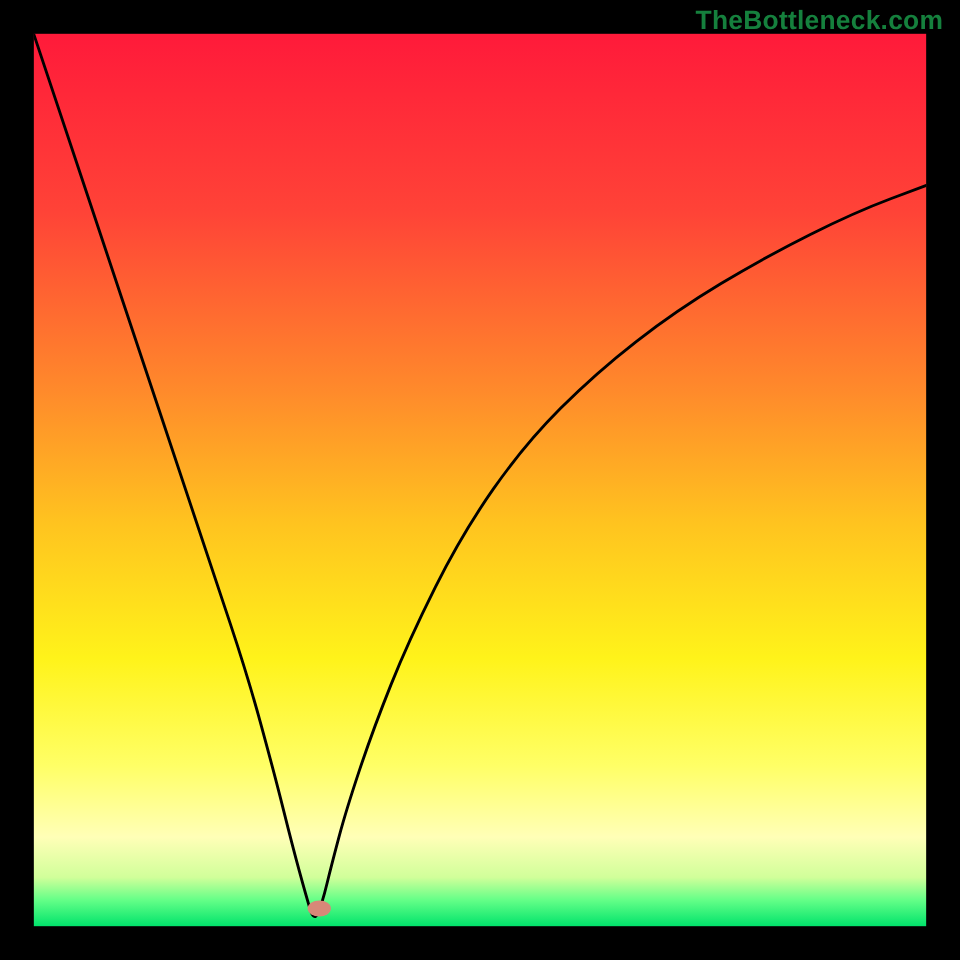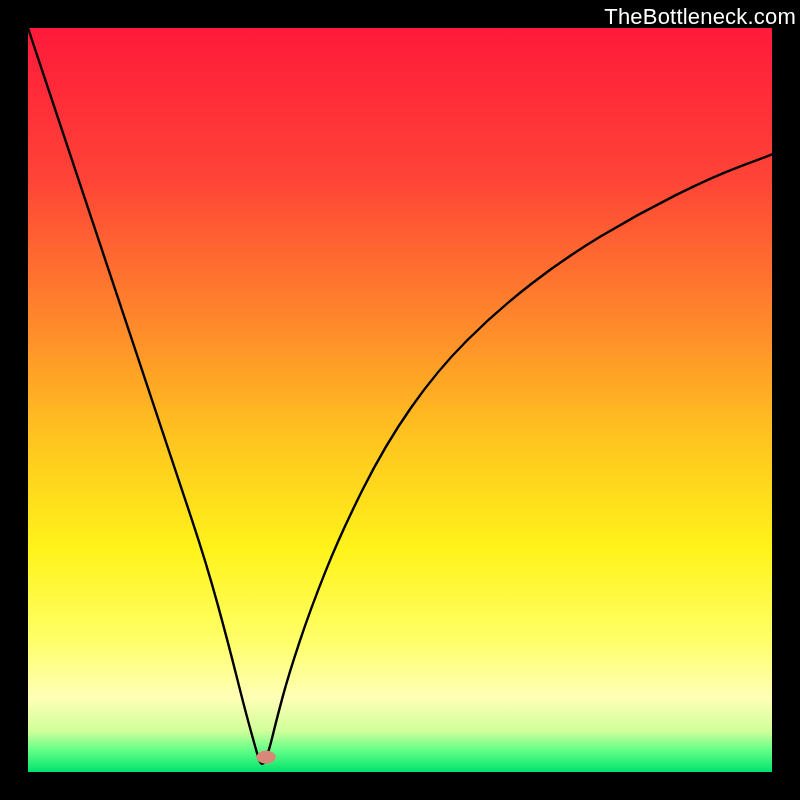--- a/index.html
+++ b/index.html
@@ -13,24 +13,24 @@
   }
   .outer {
     position: relative;
     width: 800px;
     height: 800px;
     background: #000000;
   }
   .watermark {
     position: absolute;
     top: 4px;
-    right: 4px;
-    color: #ffffff;
+    right: 14px;
+    color: #15803d;
     font-size: 22px;
-    font-weight: 400;
+    font-weight: 700;
     letter-spacing: 0.2px;
     z-index: 10;
   }
   .plot-wrap {
     position: absolute;
     left: 28px;
     top: 28px;
     width: 744px;
     height: 744px;
   }

